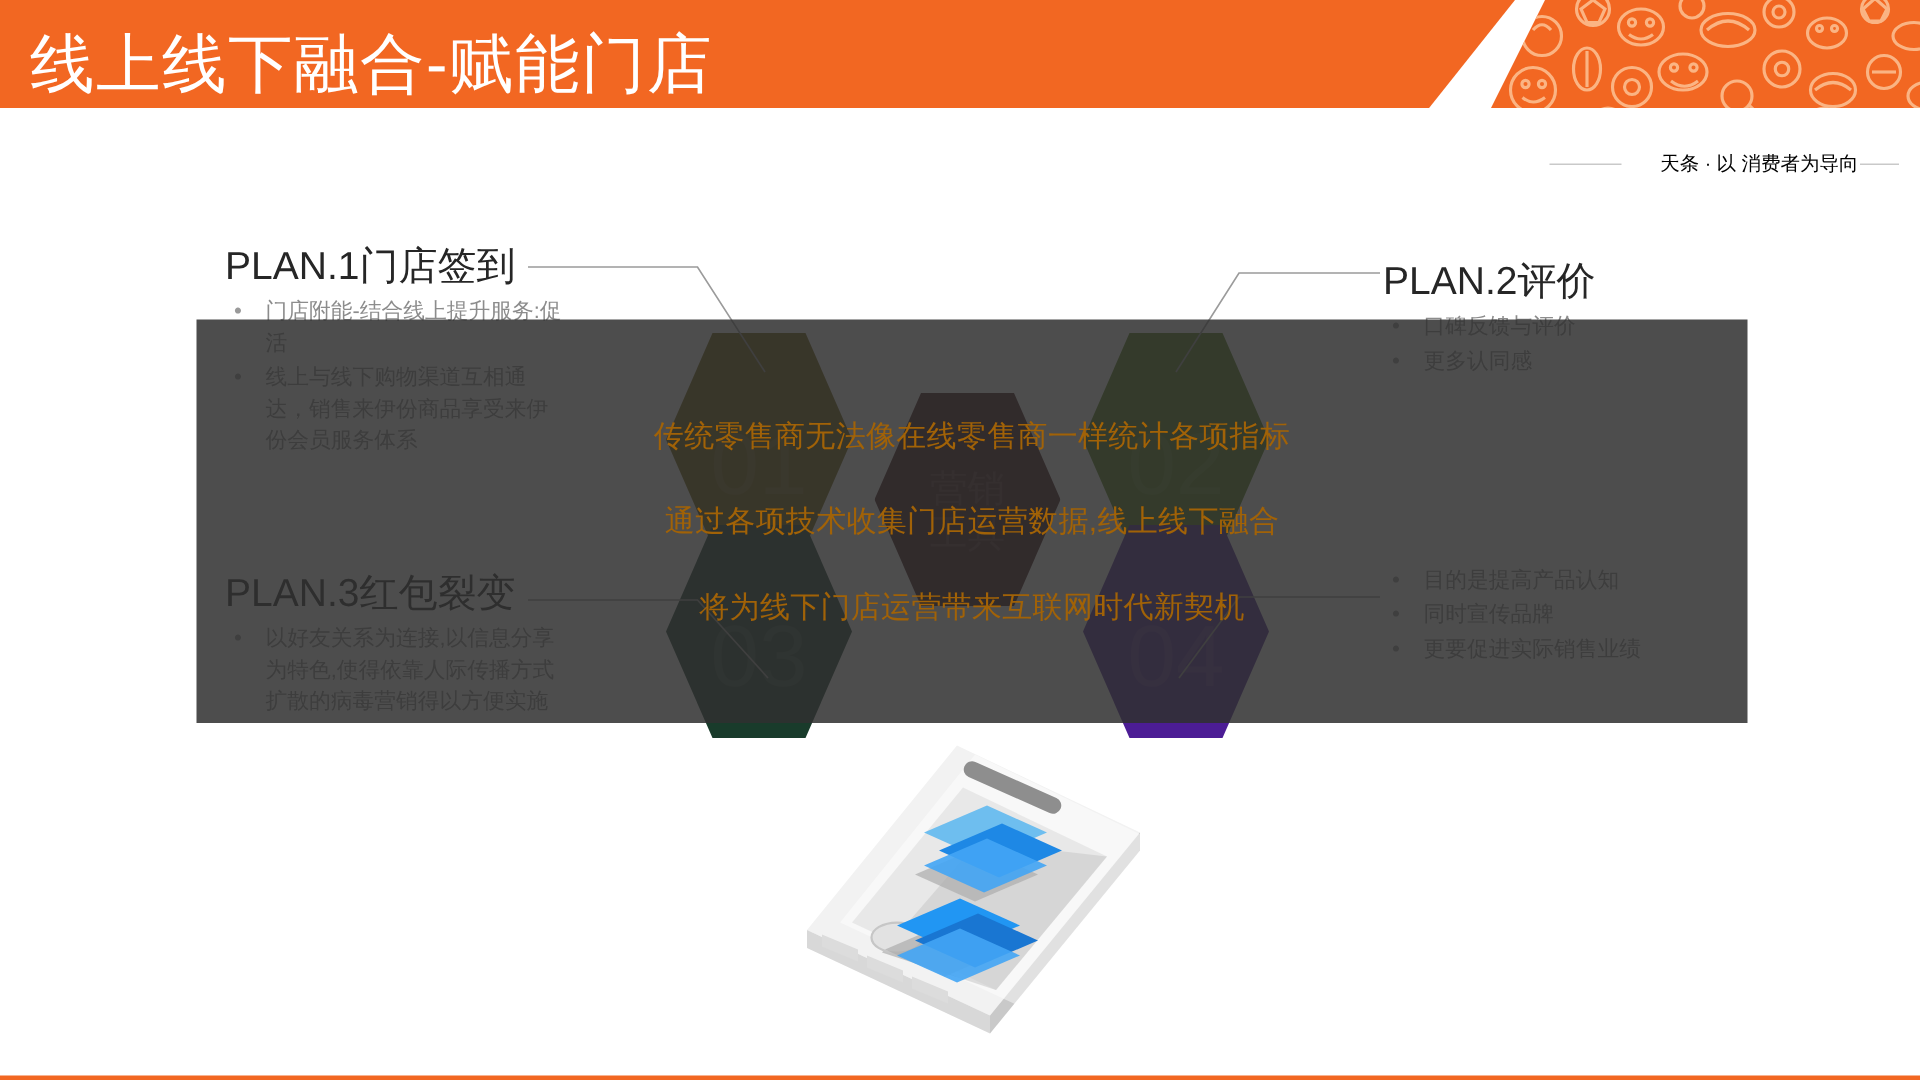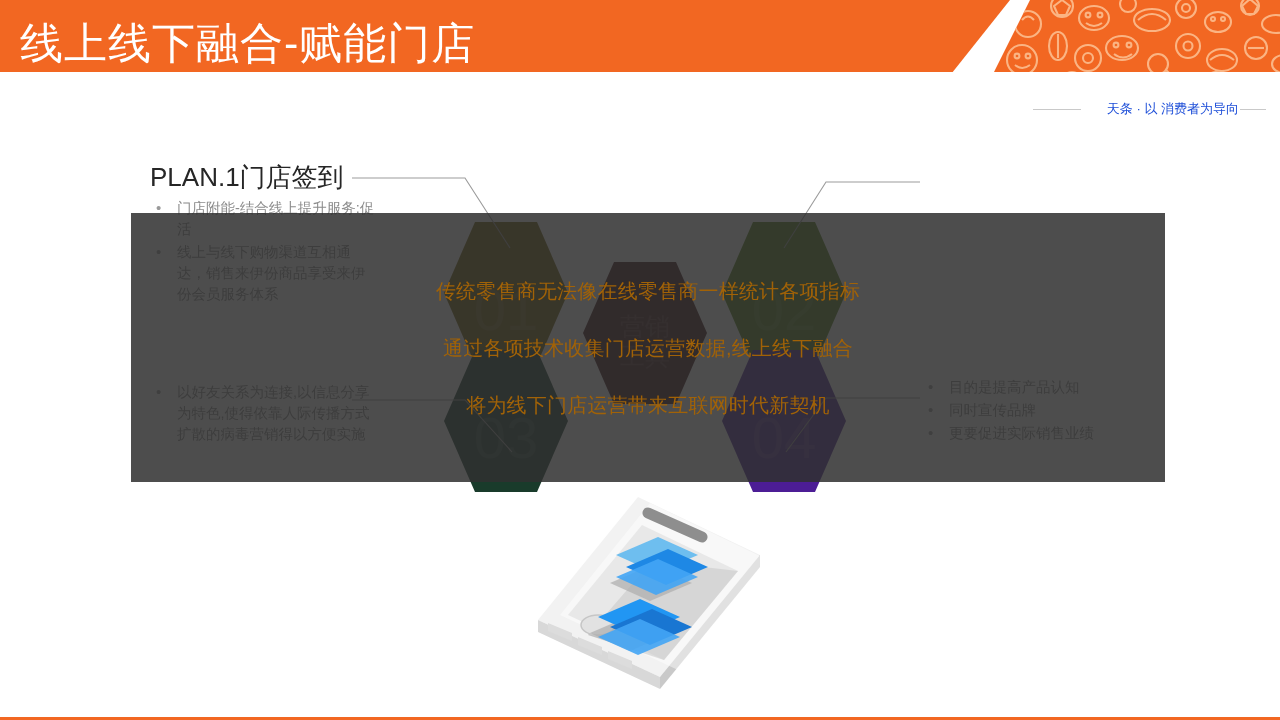--- a/index.html
+++ b/index.html
@@ -30,21 +30,21 @@
     background:#F26722;
     clip-path:polygon(44px 0, 294px 0, 294px 88px, 0 88px);
     overflow:hidden;
   }
   #header-pattern svg{ position:absolute; left:-10px; top:-6px; }
 
   
   #tagline{
     position:absolute; right:14px; top:100px;
     display:flex; align-items:center; gap:0px;
-    font-size:13px; color:#1d4ed8; z-index:6; white-space:nowrap;
+    font-size:13px; color:#000000; z-index:6; white-space:nowrap;
   }
   #tagline .rule{ display:inline-block; width:48px; height:1px; background:#C9C9C9; }
   #tagline .rule.left{ margin-right:26px; }
   #tagline .rule.right{ margin-left:1px; width:26px; }
 
   
   #connectors{ position:absolute; left:0; top:0; width:1280px; height:720px; z-index:3; }
 
   
   .hex{
@@ -243,23 +243,29 @@
 
 <div class="plan" id="plan-1">
   <div class="plan-title">PLAN.1门店签到</div>
   <ul>
     <li>门店附能-结合线上提升服务:促活</li>
     <li>线上与线下购物渠道互相通达，销售来伊份商品享受来伊份会员服务体系</li>
   </ul>
 </div>
 
 <div class="plan" id="plan-2">
+  <div class="plan-title">PLAN.2评价</div>
+  <ul>
+    <li>口碑反馈与评价</li>
+    <li>更多认同感</li>
+  </ul>
 </div>
 
 <div class="plan" id="plan-3">
+  <div class="plan-title">PLAN.3红包裂变</div>
   <ul>
     <li>以好友关系为连接,以信息分享为特色,使得依靠人际传播方式扩散的病毒营销得以方便实施</li>
   </ul>
 </div>
 
 <div class="plan" id="plan-4">
   <ul>
     <li>目的是提高产品认知</li>
     <li>同时宣传品牌</li>
     <li>更要促进实际销售业绩</li>

